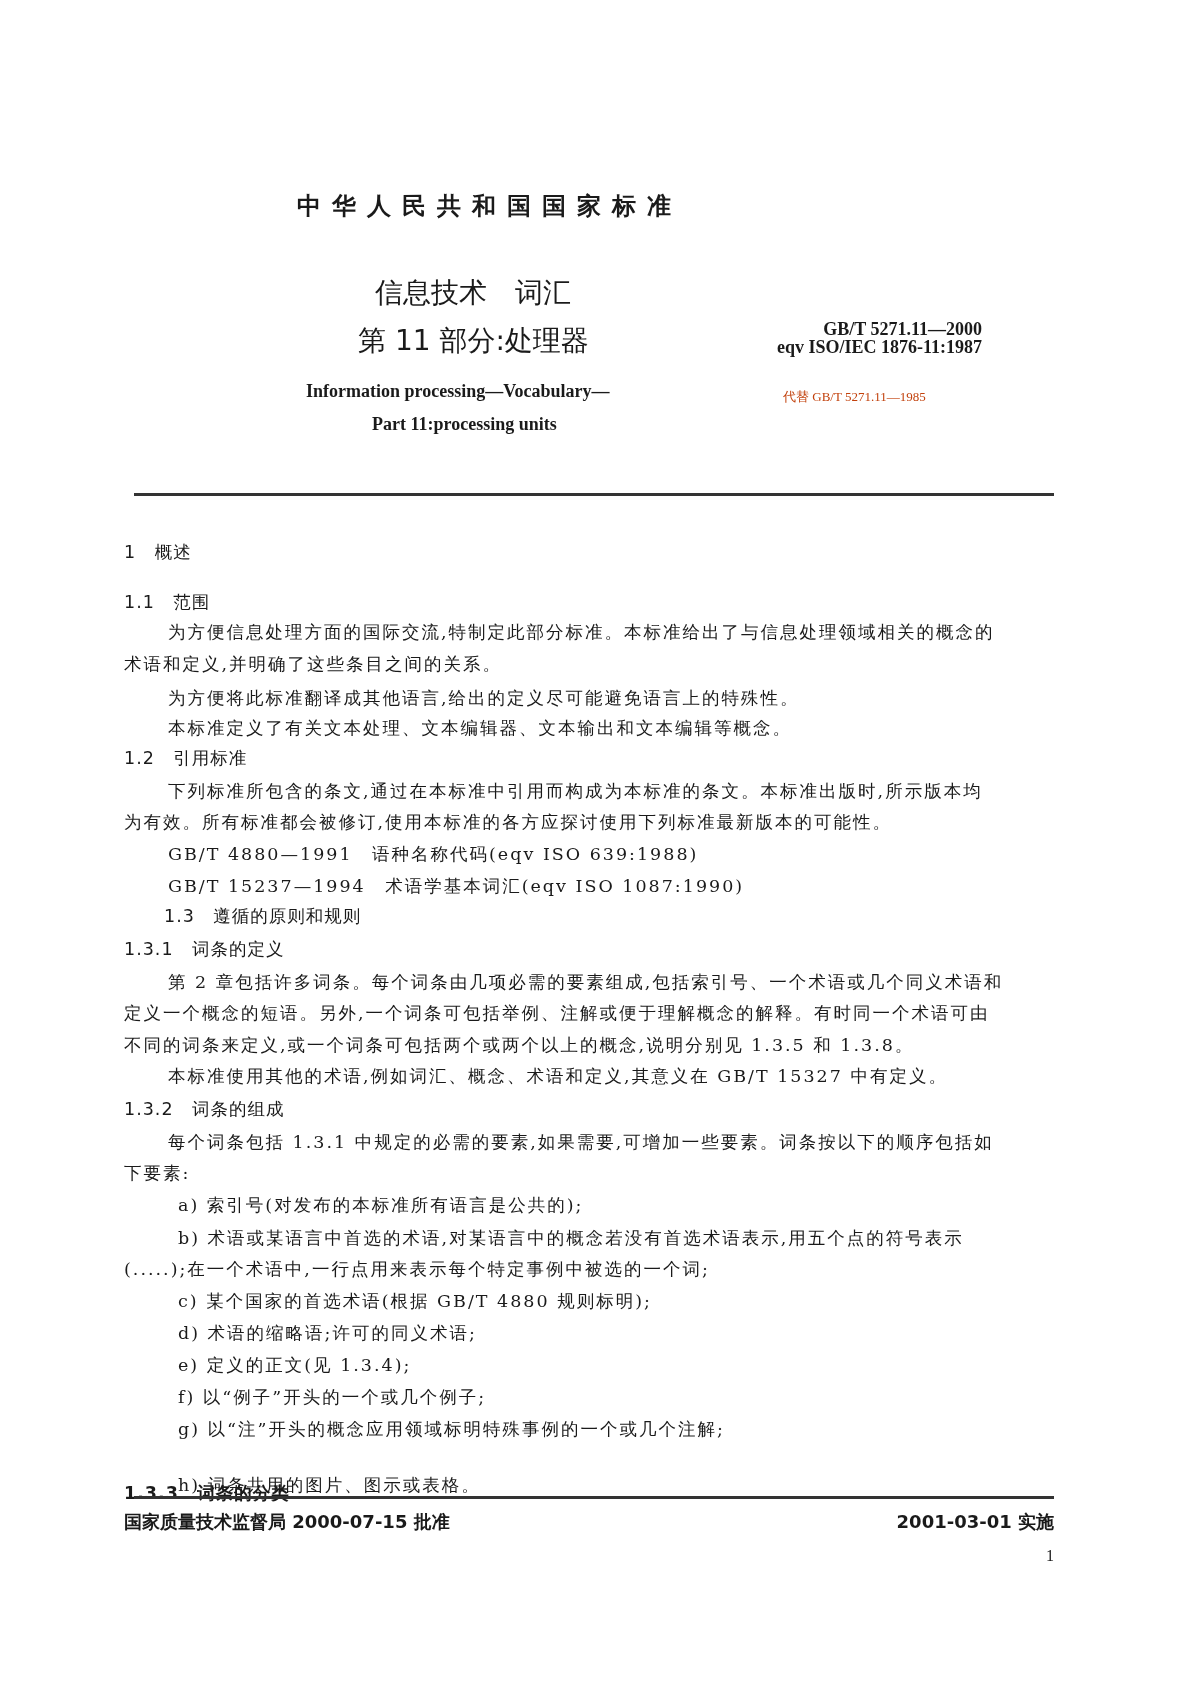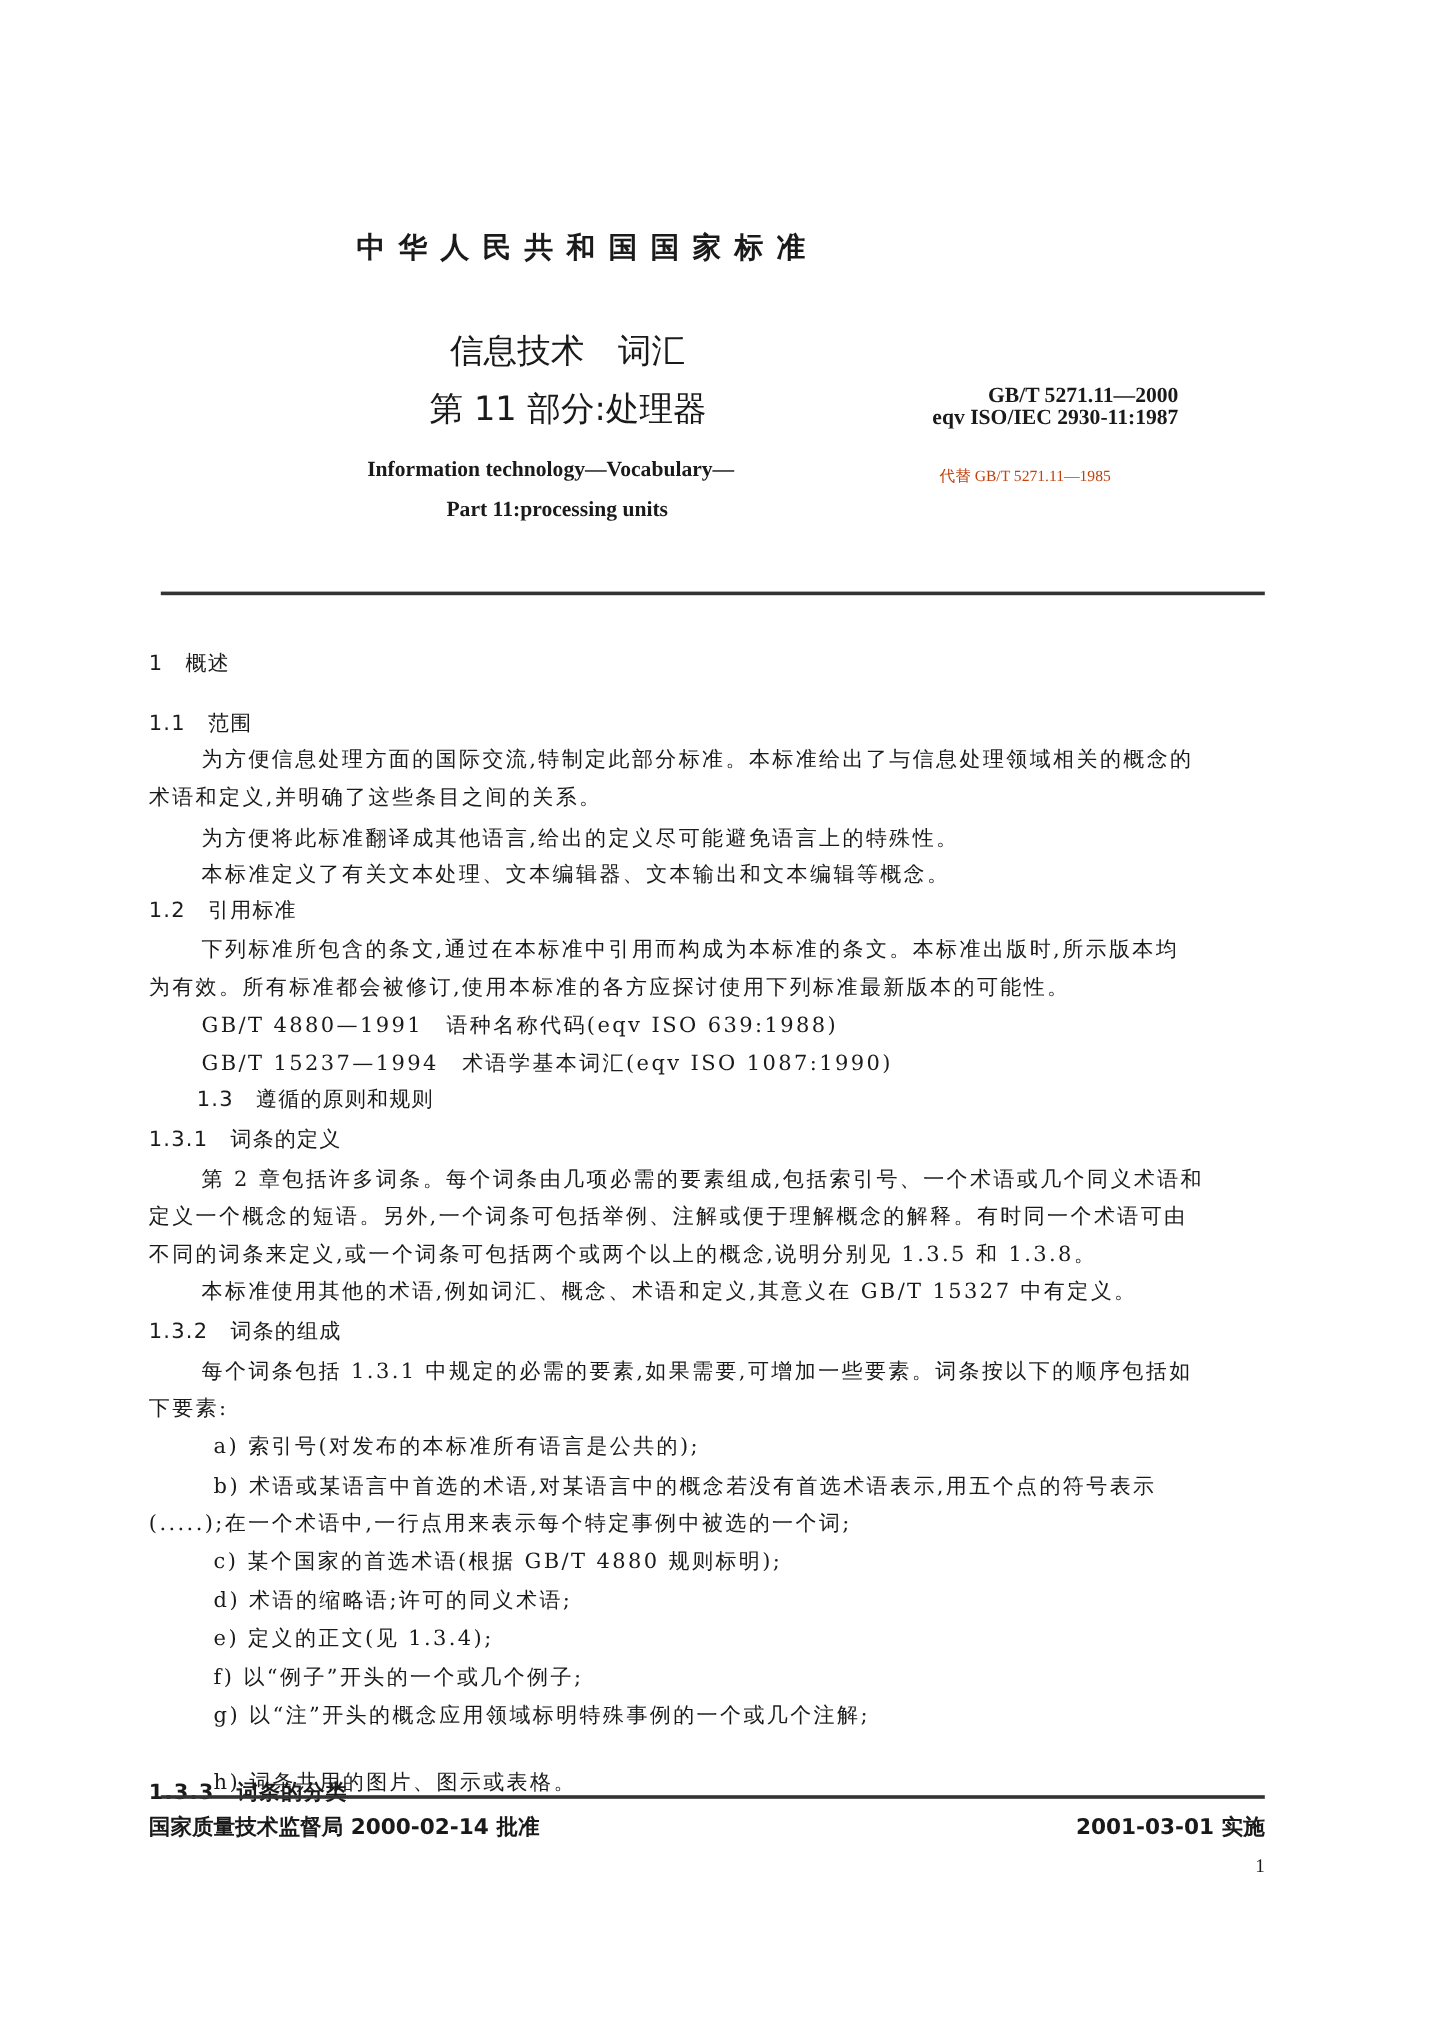--- a/index.html
+++ b/index.html
@@ -26,24 +26,24 @@
   #footer-left { left:124px; top:1510px; font-size:18px; font-weight:bold; }
   #footer-right { right:137px; top:1510px; font-size:18px; font-weight:bold; }
   #page-num { right:137px; top:1547px; font-size:16px; }
 </style>
 </head>
 <body>
 
 <div class="abs sans" id="national-std">中华人民共和国国家标准</div>
 <div class="abs sans" id="title1">信息技术　词汇</div>
 <div class="abs sans" id="title2">第 11 部分:处理器</div>
-<div class="abs serif" id="en1">Information technology—Vocabulary—</div>
+<div class="abs serif" id="en1">Information processing—Vocabulary—</div>
 <div class="abs serif" id="en2">Part 11:processing units</div>
 <div class="abs serif" id="code1" style="font-weight:bold;margin-left:34px;">GB/T 5271.11—2000</div>
-<div class="abs serif" id="code2" style="font-weight:bold;">eqv ISO/IEC 2930-11:1987</div>
+<div class="abs serif" id="code2" style="font-weight:bold;">eqv ISO/IEC 1876-11:1987</div>
 <div class="abs serif" id="replaces">代替 GB/T 5271.11—1985</div>
 
 <div class="rule" id="rule-top"></div>
 
 <div id="body-lines">
     <div class="line h" style="top: 540px;">1　概述</div>
     <div class="line h" style="top: 590px;">1.1　范围</div>
     <div class="line indent" style="top: 620px;">为方便信息处理方面的国际交流,特制定此部分标准。本标准给出了与信息处理领域相关的概念的</div>
     <div class="line" style="top: 652px;">术语和定义,并明确了这些条目之间的关系。</div>
     <div class="line indent" style="top: 686px;">为方便将此标准翻译成其他语言,给出的定义尽可能避免语言上的特殊性。</div>
@@ -69,15 +69,15 @@
     <div class="line item" style="top: 1321px;">d) 术语的缩略语;许可的同义术语;</div>
     <div class="line item" style="top: 1353px;">e) 定义的正文(见 1.3.4);</div>
     <div class="line item" style="top: 1385px;">f) 以“例子”开头的一个或几个例子;</div>
     <div class="line item" style="top: 1417px;">g) 以“注”开头的概念应用领域标明特殊事例的一个或几个注解;</div>
     <div class="line item" style="top: 1449px; margin-top: 24px;">h) 词条共用的图片、图示或表格。</div>
     <div class="line h" style="top: 1481px; font-weight: bold;">1.3.3　词条的分类</div>
   </div>
 
 <div class="rule" id="rule-bottom"></div>
 
-<div class="abs sans" id="footer-left">国家质量技术监督局 2000-02-14 批准</div>
+<div class="abs sans" id="footer-left">国家质量技术监督局 2000-07-15 批准</div>
 <div class="abs sans" id="footer-right">2001-03-01 实施</div>
 <div class="abs serif" id="page-num">1</div>
 
 </body></html>

